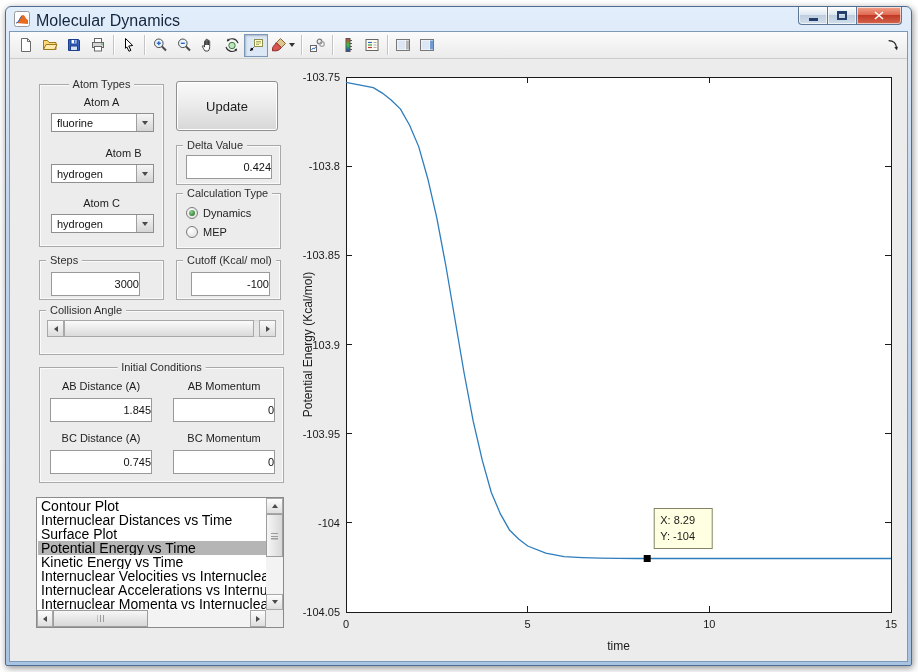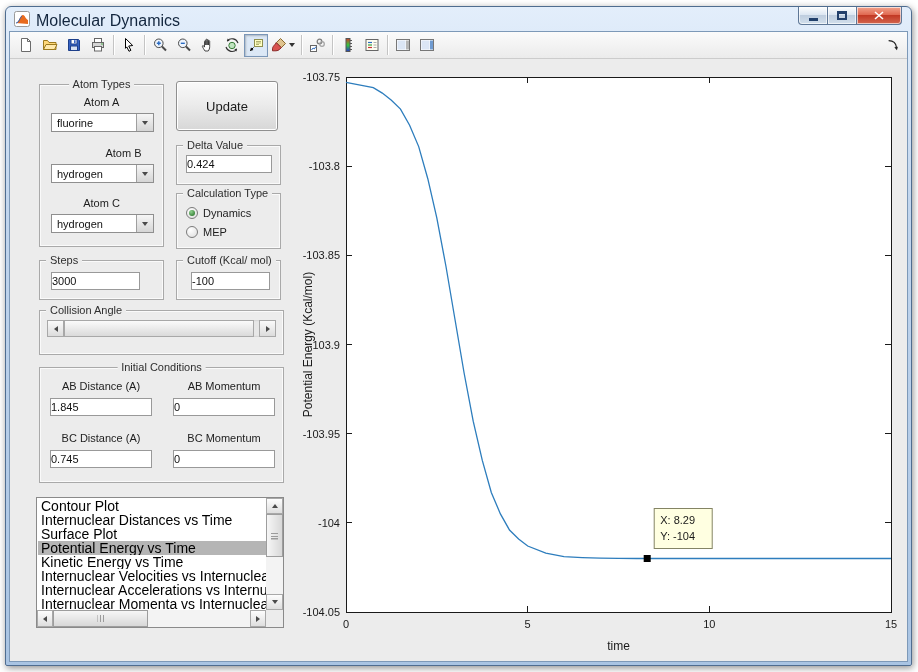--- a/index.html
+++ b/index.html
@@ -83,22 +83,22 @@
     background:linear-gradient(#f6f6f6,#d5d5d5); border-left:1px solid #9f9f9f;
     display:flex; align-items:center; justify-content:center; }
 
   .update-btn {
     position:absolute; left:166px; top:49px; width:102px; height:50px;
     border:1px solid #8f8f8f; border-radius:3px; color:#1c1c1c;
     background:linear-gradient(#f9f9f9,#ececec 45%,#d7d7d7);
     box-shadow:inset 0 0 0 1px #ffffff; font-size:13px; font-family:inherit;
   }
 
-  .tfield { position:absolute; height:18px; border:1px solid #999; background:#fff;
-    font-size:11px; font-family:inherit; text-align:left; padding:0; color:#111; }
+  .tfield { position:absolute; height:24px; border:1px solid #999; background:#fff;
+    font-size:11px; font-family:inherit; text-align:right; padding:0; color:#111; }
   .p-delta  .tfield { left:9px;  top:9px;  width:86px; }
   .p-steps  .tfield { left:11px; top:11px; width:89px; }
   .p-cutoff .tfield { left:14px; top:11px; width:79px; }
 
   #calc-options { position:absolute; left:9px; top:9px; right:4px; bottom:3px; }
   .radio-row { display:flex; align-items:center; height:19px; }
   .radio { width:12px; height:12px; border-radius:50%; border:1px solid #7b7b7b;
     background:radial-gradient(circle at 35% 30%, #ffffff, #dcdcdc); margin-right:5px; position:relative; flex:none; }
   .radio.sel::after { content:""; position:absolute; left:2px; top:2px; width:6px; height:6px; border-radius:50%;
     background:radial-gradient(circle at 35% 30%, #8ed08e, #1e6b1e); }

